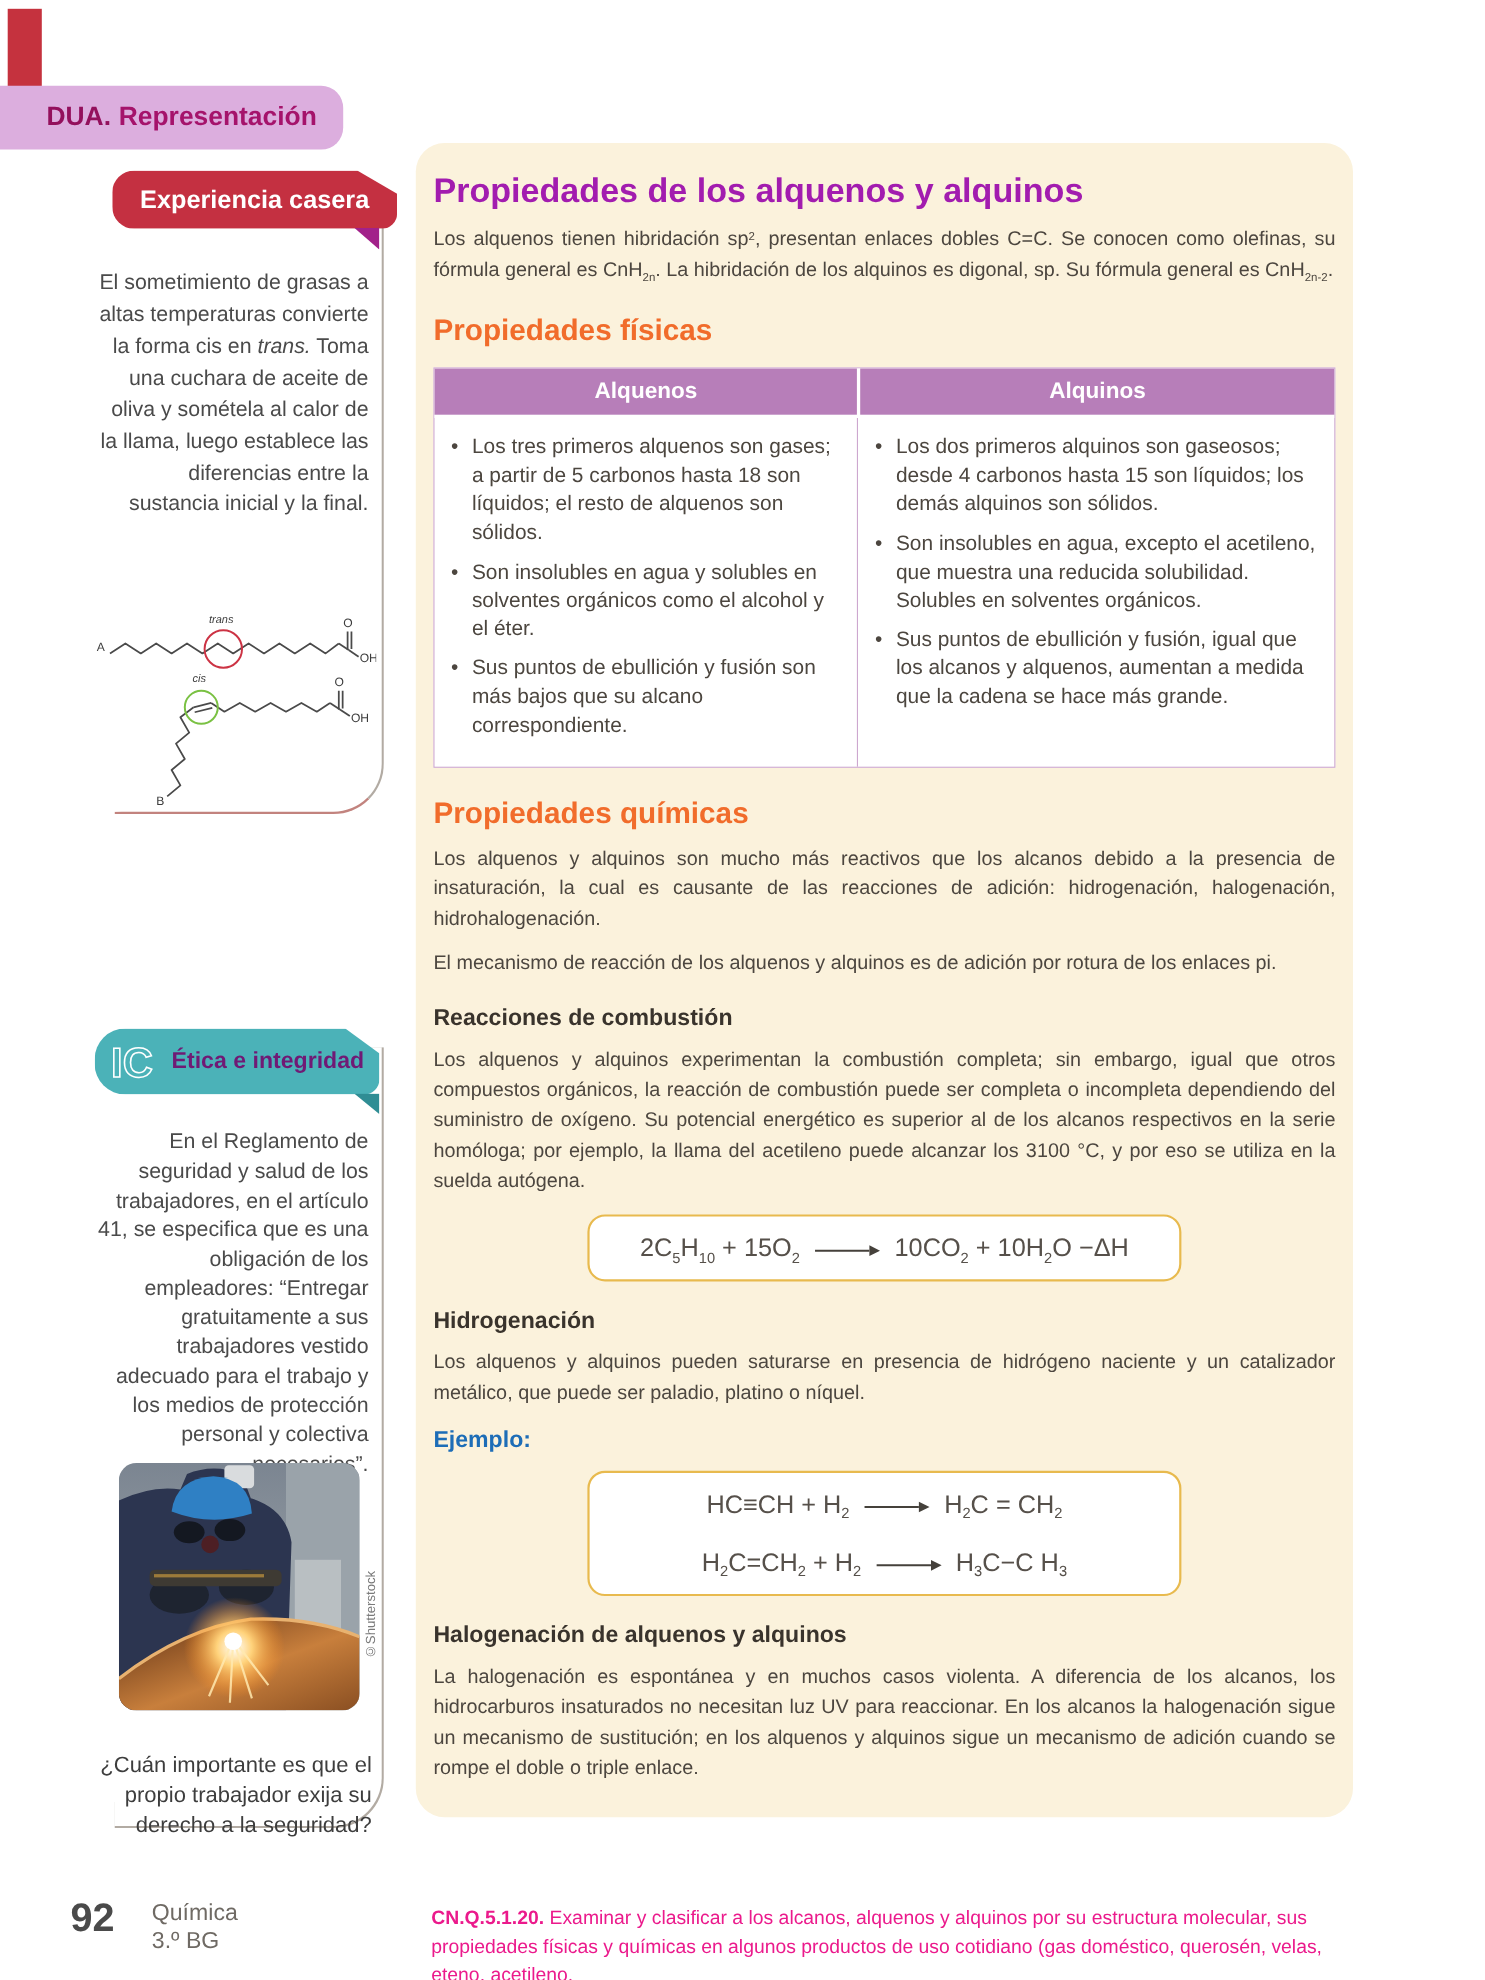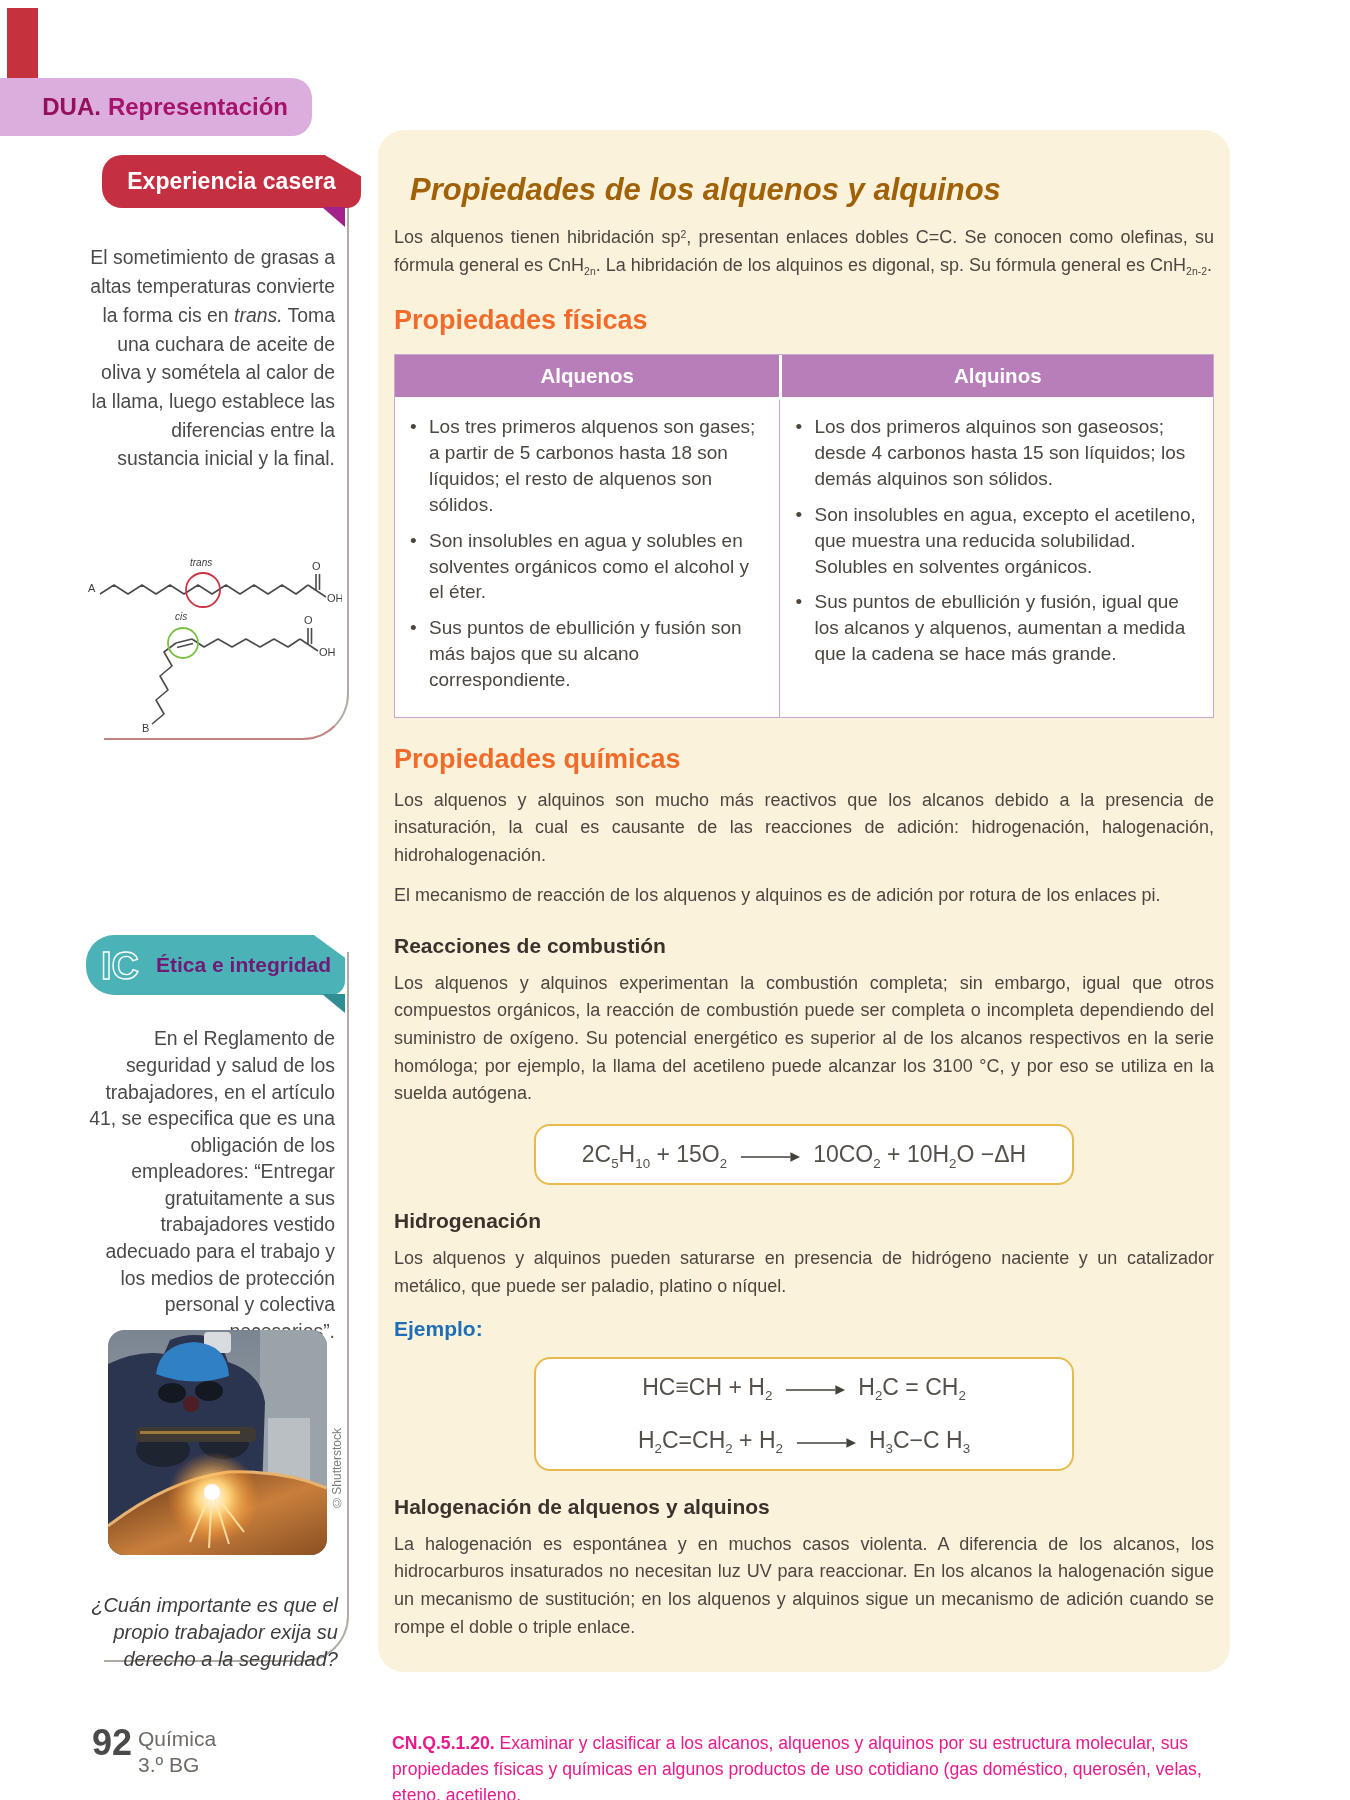--- a/index.html
+++ b/index.html
@@ -60,30 +60,30 @@
   .photo {
     position:absolute; left:108px; top:1330px; width:219px; height:225px;
     border-radius:16px; overflow:hidden;
   }
   .photo-credit {
     position:absolute; left:330px; top:1428px; font-size:12px; color:#7a7a7a;
     writing-mode:vertical-rl; transform:rotate(180deg);
   }
   .caption {
     position:absolute; left:86px; top:1572px; width:252px; text-align:right;
-    font-style:italic; font-size:20px; line-height:1.35; color:#3d3d3d;
+    font-size:20px; line-height:1.35; color:#3d3d3d;
   }
 
   
   .panel {
     position:absolute; left:378px; top:130px; width:852px;
     background:#fbf2dc; border-radius:26px;
     padding:26px 16px 30px 16px; box-sizing:border-box;
   }
-  .panel h1 { margin:16px; font-size:31px; color:#a16207;font-style:italic; }
+  .panel h1 { margin:0; font-size:31px; color:#a21caf; }
   .panel h2 { margin:26px 0 0 0; font-size:27px; color:#f16c2b; }
   .panel h3 { margin:24px 0 0 0; font-size:21px; color:#39332c; }
   .panel p.body { margin:12px 0 0 0; font-size:18px; line-height:1.54; text-align:justify; color:#4c463f; }
   .blue-label { margin:16px 0 0 0; font-size:21px; font-weight:bold; color:#1d6db7; }
 
   sub { font-size:58%; line-height:0; position:relative; top:.42em; vertical-align:baseline; }
   sup { font-size:58%; line-height:0; position:relative; top:-.45em; vertical-align:baseline; }
 
   .ptable { margin-top:18px; border:1.6px solid #cda7cf; background:#fff; }
   .ptable-head { display:flex; gap:3px; background:#fff; }
@@ -101,21 +101,21 @@
 
   .eq-box {
     width:516px; margin:16px auto 0 auto; background:#fff;
     border:2.2px solid #e8ba4e; border-radius:16px; padding:15px 10px;
   }
   .eq { text-align:center; font-size:23px; color:#56504a; }
   .eq + .eq { margin-top:26px; }
   .rx-arrow svg { width:62px; height:12px; vertical-align:-1px; margin:0 12px; }
 
   
-  .pagenum { position:absolute; left:92px; top:1722px; font-size:36px; font-weight:bold; color:#4a4a4a; }
+  .pagenum { position:absolute; left:64px; top:1722px; font-size:36px; font-weight:bold; color:#4a4a4a; }
   .subject { position:absolute; left:138px; top:1726px; font-size:21px; color:#6f6a64; line-height:1.25; }
   .standard {
     position:absolute; left:392px; top:1712px; width:852px;
     font-size:17.6px; line-height:1.5; color:#eb1a8c;
   }
   .standard b { font-weight:bold; }
 </style>
 </head>
 <body>
 

